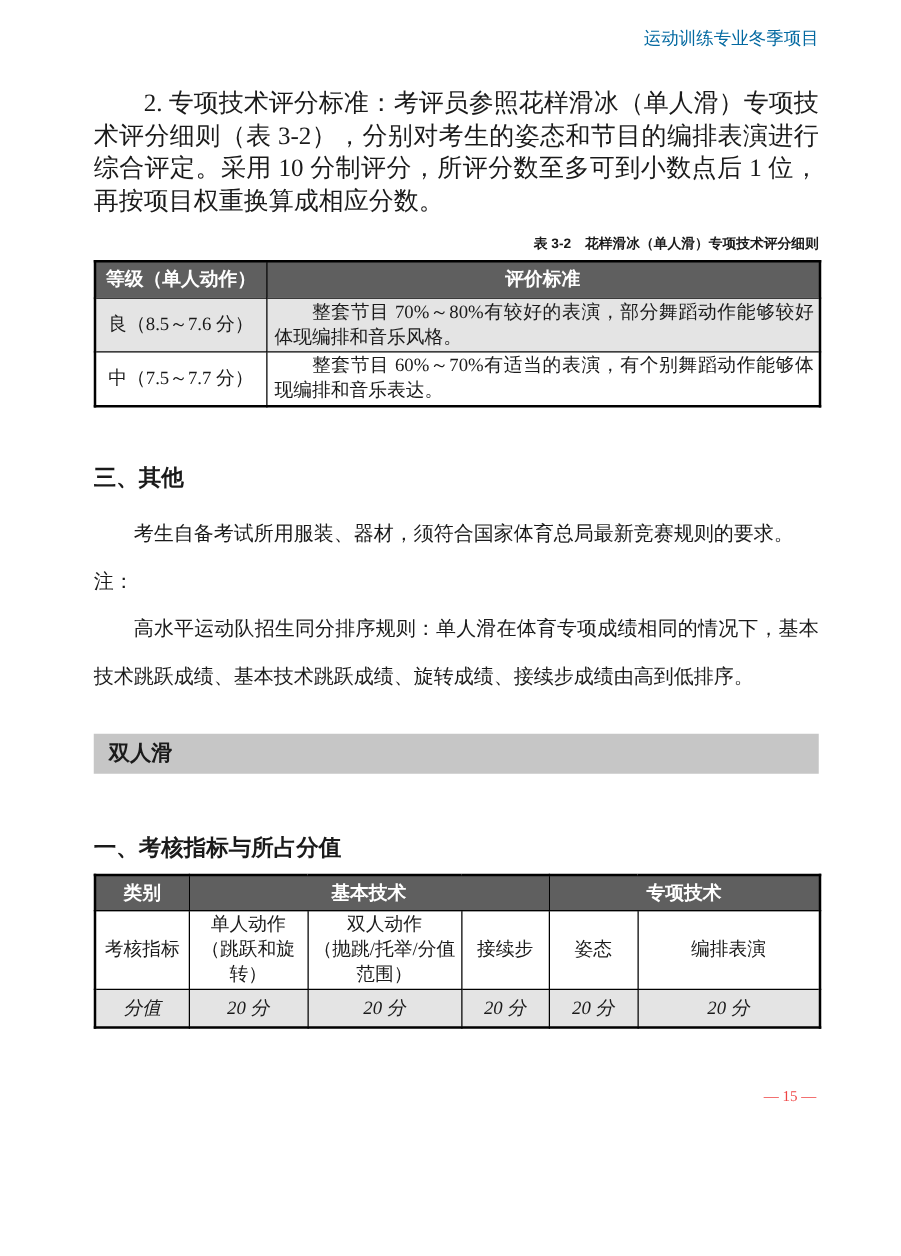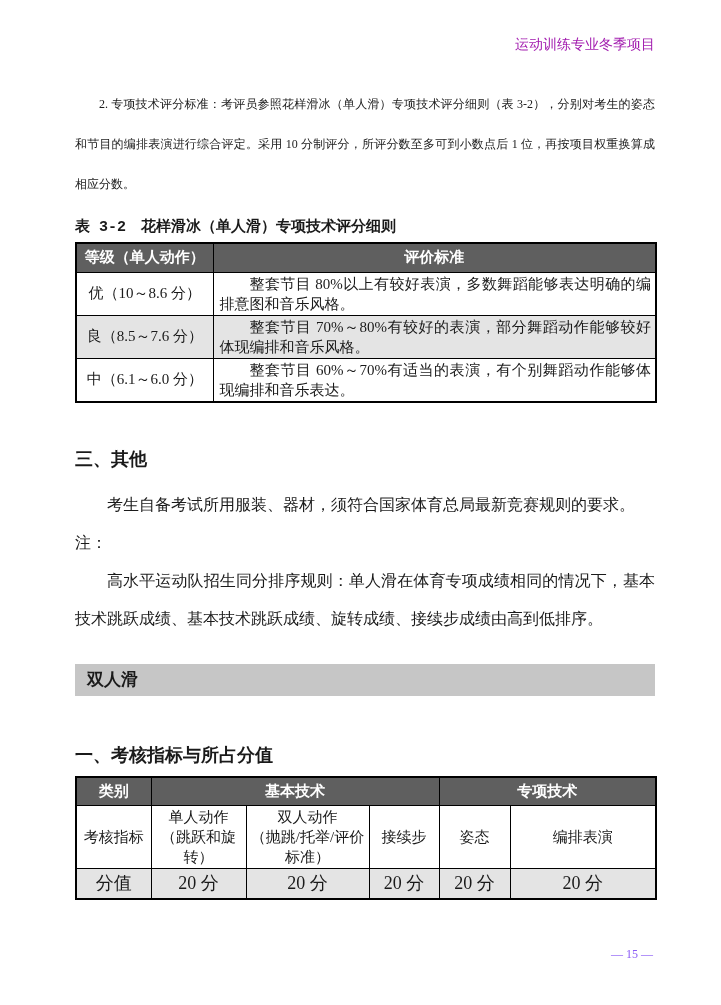--- a/index.html
+++ b/index.html
@@ -15,38 +15,38 @@
   .page{
     position:relative;
     width:721px;height:1005px;
     background:#ffffff;
     color:var(--ink);
     font-family:"Liberation Serif","DejaVu Serif",serif;
     overflow:hidden;
   }
   .content{padding:0 66px 0 75px;}
   .doc-header{
-    padding-top:36px;
+    padding-top:22px;
     text-align:right;
     font-size:14px;
-    color:#a21caf;
+    color:#0369a1;
   }
   .para1{
     margin-top:30px;
-    font-size:12px;
-    line-height:40px;
+    font-size:20px;
+    line-height:26px;
     text-align:justify;
     text-indent:2em;
   }
   .table-title{
     margin-top:13px;
-    text-align:left;
-    font-family:Liberation Mono, monospace;
-    font-weight:bold;
-    font-size:15px;
+    text-align:right;
+    font-family:Liberation Sans, sans-serif;
+    font-weight:bold;
+    font-size:11px;
   }
   table{border-collapse:collapse;width:580px;table-layout:fixed;}
   table.grade-table{margin-top:6px;border:2px solid var(--border);}
   table.score-table{margin-top:9px;border:2px solid var(--border);}
   th,td{border:1px solid var(--border);vertical-align:middle;}
   .thead-cell{
     background:var(--head-bg);
     color:var(--head-fg);
     font-family:"Liberation Sans","DejaVu Sans",sans-serif;
     font-weight:bold;
@@ -95,28 +95,29 @@
     text-align:center;
     font-size:15px;
     line-height:20px;
     height:44px;
     padding:1px 0;
   }
   .ind-cell .sub{display:block;}
   .score-row td{
     background:var(--row-gray);
     text-align:center;
-    font-size:18px;
+    font-size:15px;
     height:30px;
+    font-style:italic;
   }
   .page-number{
     margin-top:47px;
     text-align:right;
     font-size:12px;
-    color:#8b5cf6;
+    color:#ef4444;
     padding-right:2px;
   }
 </style>
 </head>
 <body>
 
 <div class="page">
   <div class="content">
 
     <div class="doc-header">
@@ -130,34 +131,28 @@
     <table class="grade-table">
       <colgroup>
           <col style="width:137px">
           <col style="width:443px">
         </colgroup>
       <tbody>
           <tr>
         <th class="thead-cell">等级（单人动作）</th>
         <th class="thead-cell">评价标准</th>
       </tr>
-      <tr>
-        <td class="grade-cell">优（10～8.6 分）</td>
-        <td class="criteria-cell">
-              <p>整套节目 80%以上有较好表演，多数舞蹈能够表达明确的编排意图和音乐风格。</p>
-            </td>
-      </tr>
       <tr class="alt">
         <td class="grade-cell">良（8.5～7.6 分）</td>
         <td class="criteria-cell">
               <p>整套节目 70%～80%有较好的表演，部分舞蹈动作能够较好体现编排和音乐风格。</p>
             </td>
       </tr>
       <tr>
-        <td class="grade-cell">中（6.1～6.0 分）</td>
+        <td class="grade-cell">中（7.5～7.7 分）</td>
         <td class="criteria-cell">
               <p>整套节目 60%～70%有适当的表演，有个别舞蹈动作能够体现编排和音乐表达。</p>
             </td>
       </tr>
     </tbody>
       </table>
 
     <div class="h2">三、其他</div>
 
     <div class="other-block">
@@ -188,21 +183,21 @@
         <th class="thead-cell" colspan="2">专项技术</th>
       </tr>
       <tr>
         <td class="ind-cell">考核指标</td>
         <td class="ind-cell">
           <span class="sub">单人动作</span>
           <span class="sub">（跳跃和旋转）</span>
         </td>
         <td class="ind-cell">
           <span class="sub">双人动作</span>
-          <span class="sub">（抛跳/托举/评价标准）</span>
+          <span class="sub">（抛跳/托举/分值范围）</span>
         </td>
         <td class="ind-cell">接续步</td>
         <td class="ind-cell">姿态</td>
         <td class="ind-cell">编排表演</td>
       </tr>
       <tr class="score-row">
         <td>分值</td>
         <td>20 分</td>
         <td>20 分</td>
         <td>20 分</td>

